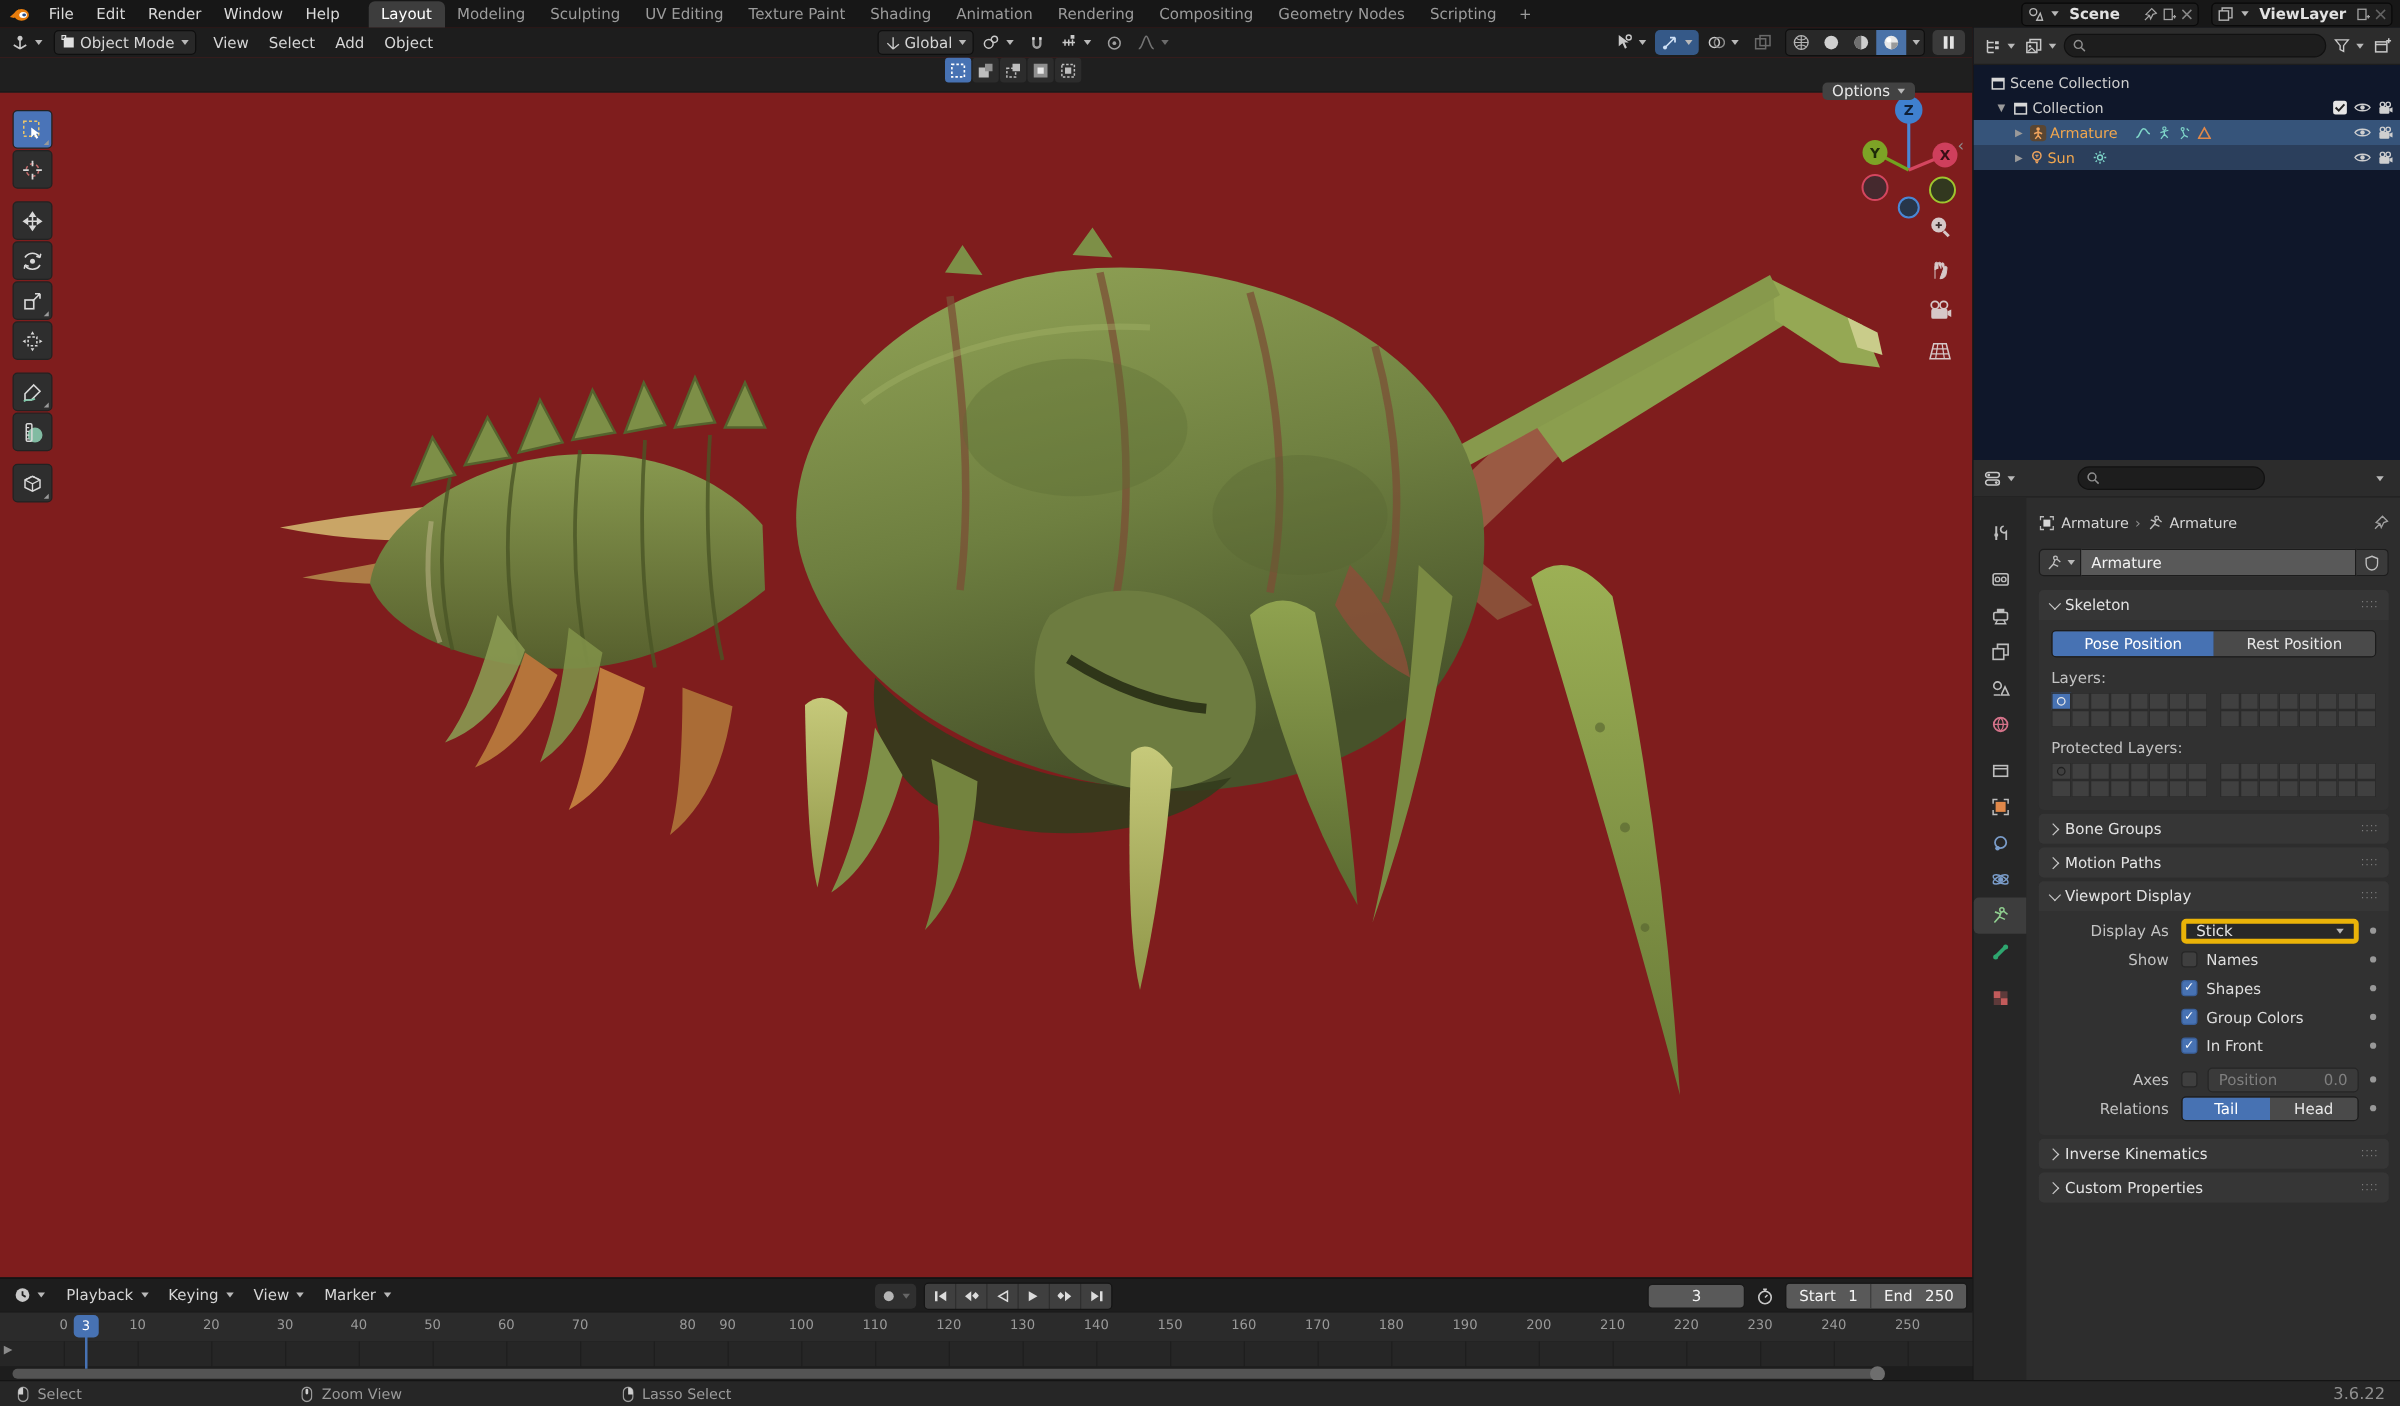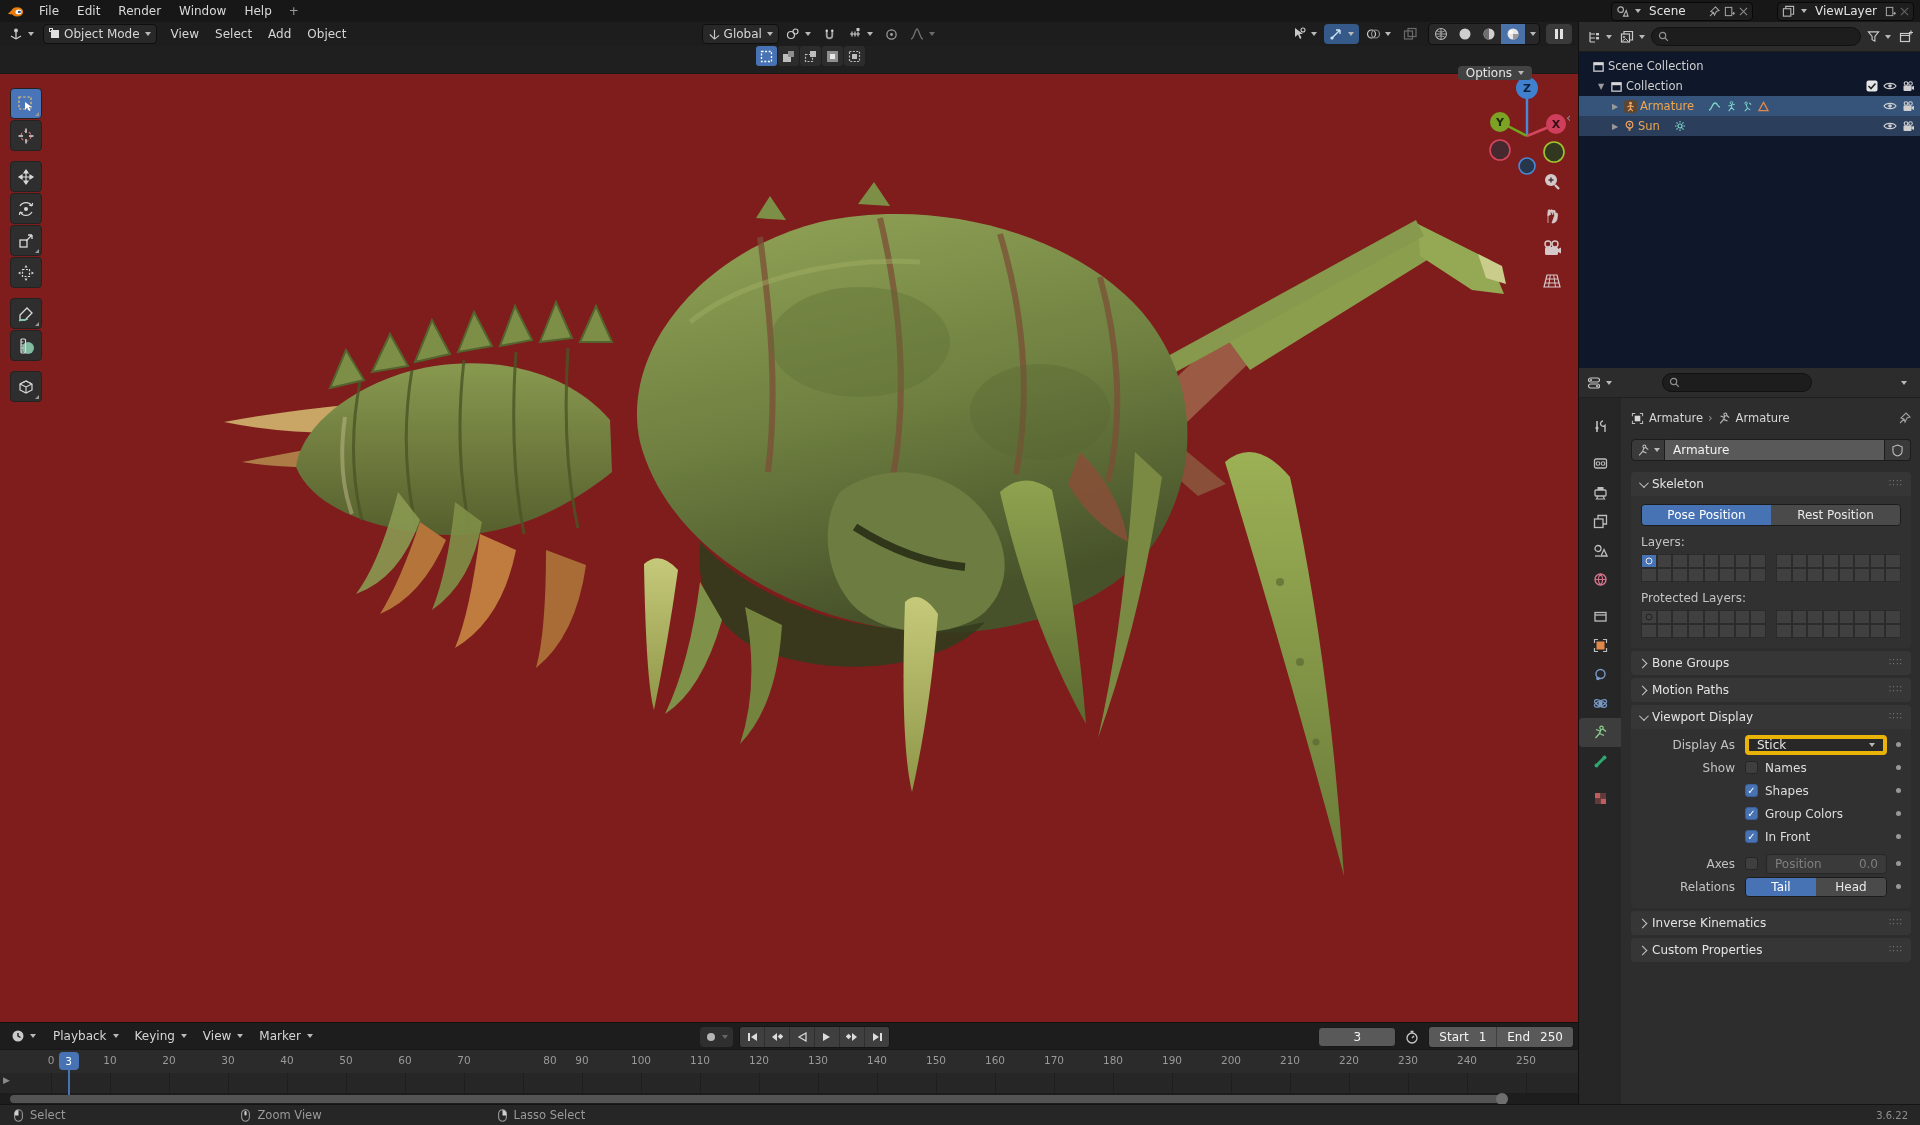--- a/index.html
+++ b/index.html
@@ -11,21 +11,21 @@
 
   
   #topbar { position:absolute; left:0; top:0; width:1920px; height:22px; background:#171717;
     display:flex; align-items:center; z-index:30; }
   .blender-logo { width:30px; display:flex; justify-content:center; }
   .menu-item { padding:0 9px; height:22px; line-height:22px; color:#dadada; cursor:default; }
   #workspaces { display:flex; align-items:flex-end; height:22px; margin-left:14px; }
   .ws-tab { padding:3px 10px 4px; color:#9c9c9c; font-size:12px; border-radius:5px 5px 0 0; white-space:nowrap; }
   .ws-tab.active { background:#3d3d3d; color:#ffffff; }
   .ws-add { padding:2px 8px; color:#9c9c9c; }
-  #topbar-right { margin-left:auto; display:flex; align-items:center; gap:24px; padding-right:6px; }
+  #topbar-right { margin-left:auto; display:flex; align-items:center; gap:10px; padding-right:6px;font-weight:bold; }
   .tb-widget { display:flex; align-items:center; background:#1e1e1e; border:1px solid #090909;
     border-radius:4px; height:19px; padding:0 4px; gap:4px; }
   .tb-widget .val { color:#e2e2e2; padding:0 4px; min-width:60px; }
   .mini-ico { opacity:.85; }
 
   
   #viewport { position:absolute; left:0; top:22px; width:1578px; height:1000px; background:#7f1d1d; overflow:hidden; }
   #right-col { position:absolute; left:1578px; top:22px; width:342px; height:1082px; background:#2d2d2d; border-left:1px solid #111; }
   #timeline { position:absolute; left:0; top:1022px; width:1578px; height:82px; background:#1d1d1d; border-top:1px solid #111; }
   #statusbar { position:absolute; left:0; top:1104px; width:1920px; height:21px; background:#262626; border-top:1px solid #141414;
@@ -155,41 +155,55 @@
     color:#fff; font-size:10.5px; display:flex; align-items:center; justify-content:center; transform:translateX(-50%); z-index:3; }
   #playhead-line { position:absolute; top:20px; width:2px; height:46px; background:#4772b3; z-index:2; }
   #tl-scroll { position:relative; height:12px; }
   #tl-scrollbar { position:absolute; left:10px; top:2px; width:1496px; height:8px; background:#545454; border-radius:4px; }
   #tl-scrollbar::after { content:""; position:absolute; right:-2px; top:-2px; width:12px; height:12px; border-radius:50%; background:#6e6e6e; }
   .tl-expand { position:absolute; left:3px; top:52px; color:#8a8a8a; font-size:9px; }
 
   
   .hint { display:flex; align-items:center; gap:7px; font-size:11.5px; }
   .h1 { margin-left:14px; } .h2 { margin-left:176px; } .h3 { margin-left:176px; }
-  #version { margin-left:auto; margin-right:12px; font-size:10px; color:#8f8f8f; }
+  #version { margin-left:auto; margin-right:12px; font-size:13px; color:#8f8f8f; }
 </style>
 </head>
 <body>
 
 <div id="topbar">
   <div class="blender-logo">
     <svg width="17" height="13" viewBox="0 0 20 15">
       <ellipse cx="12" cy="8" rx="7" ry="5.5" fill="#e87d0d"></ellipse>
       <ellipse cx="13.5" cy="8" rx="3.6" ry="2.8" fill="#fff"></ellipse>
       <ellipse cx="14.5" cy="8" rx="1.8" ry="1.4" fill="#2a4f8a"></ellipse>
       <path d="M1,10 L9,3 L12,5 L5,11 Z" fill="#e87d0d"></path>
     </svg>
   </div>
   <div id="topbar-menus" style="display:flex">
 
   <div class="menu-item">File</div>
       <div class="menu-item">Edit</div>
       <div class="menu-item">Render</div>
       <div class="menu-item">Window</div>
       <div class="menu-item">Help</div>
+    </div>
+  <div id="workspaces">
+
+  <div class="ws-tab active">Layout</div>
+      <div class="ws-tab">Modeling</div>
+      <div class="ws-tab">Sculpting</div>
+      <div class="ws-tab">UV Editing</div>
+      <div class="ws-tab">Texture Paint</div>
+      <div class="ws-tab">Shading</div>
+      <div class="ws-tab">Animation</div>
+      <div class="ws-tab">Rendering</div>
+      <div class="ws-tab">Compositing</div>
+      <div class="ws-tab">Geometry Nodes</div>
+      <div class="ws-tab">Scripting</div>
     </div>
   <div class="ws-add">+</div>
   <div id="topbar-right">
     <div class="tb-widget">
       <svg class="mini-ico" width="13" height="13" viewBox="0 0 14 14">
         <circle cx="5" cy="5" r="3" fill="none" stroke="#cfcfcf" stroke-width="1.2"></circle>
         <path d="M8,12 L11,6 L13,12 Z" fill="none" stroke="#cfcfcf" stroke-width="1.2"></path>
       </svg>
       <span class="caret"></span>
       <span class="val">Scene</span>

